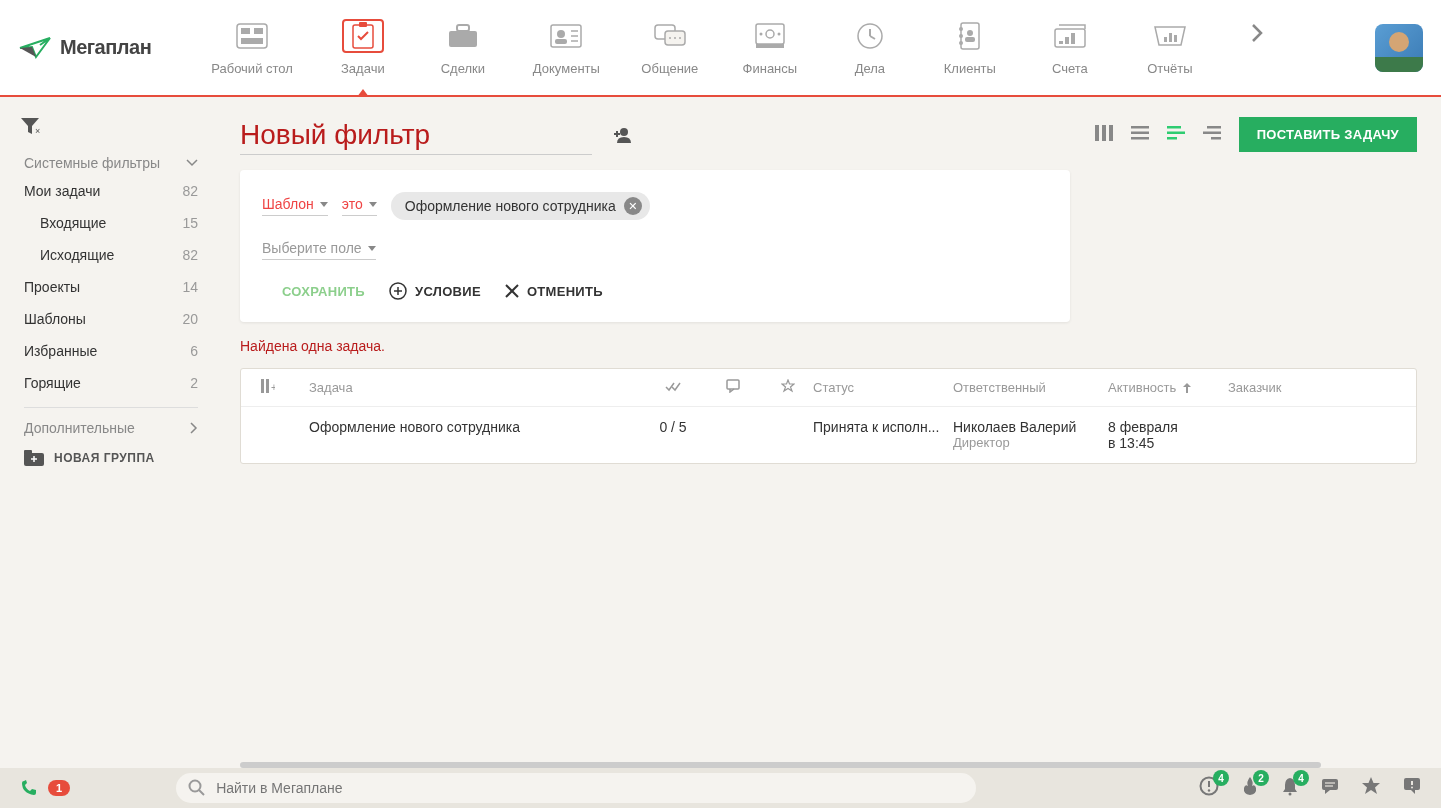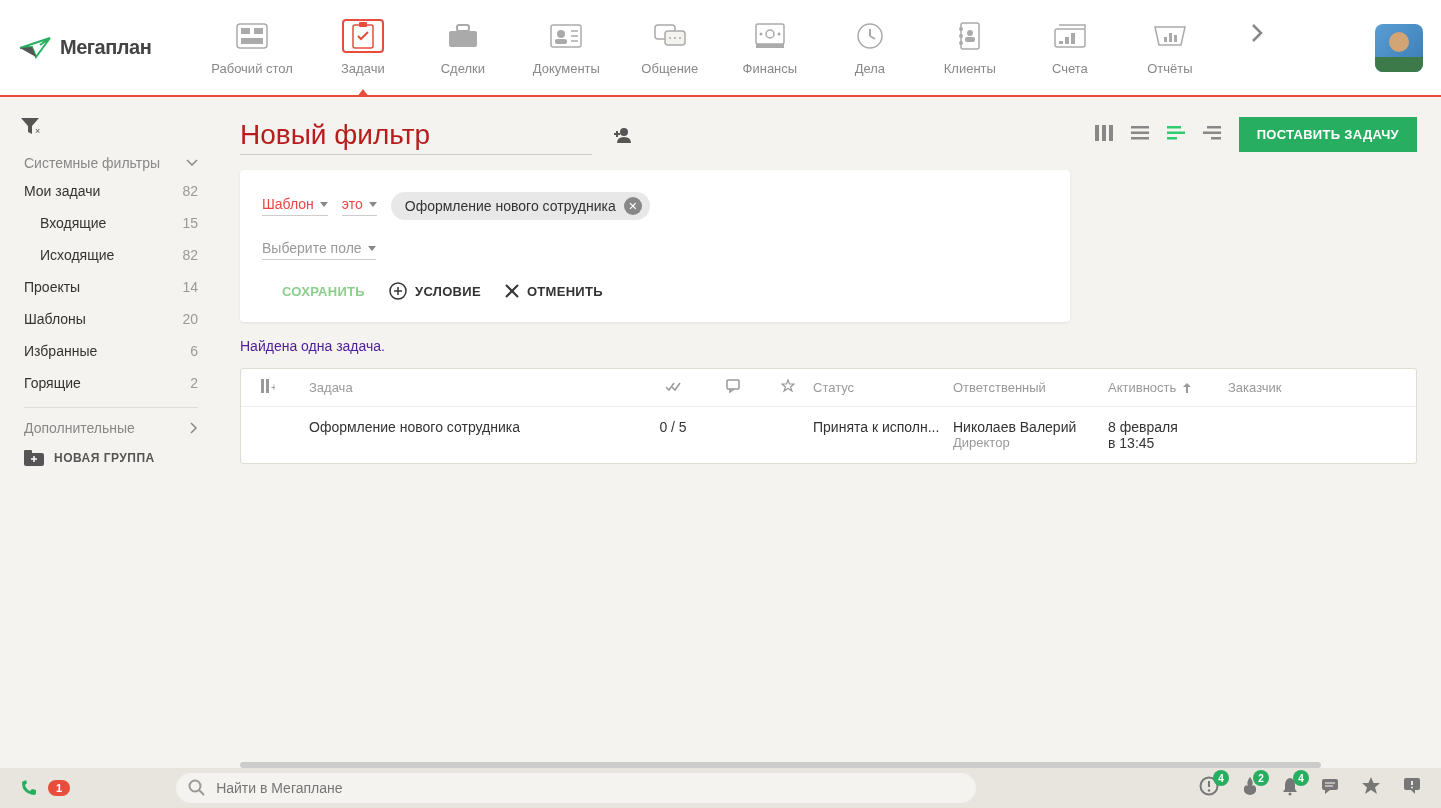--- a/index.html
+++ b/index.html
@@ -37,21 +37,21 @@
 .filter-box { background: #fff; border-radius: 4px; padding: 22px; box-shadow: 0 1px 3px rgba(0,0,0,0.08); margin-bottom: 16px; width: 830px; }
 .filter-row { display: flex; align-items: center; gap: 14px; flex-wrap: wrap; }
 .filter-field { display: flex; align-items: center; gap: 6px; font-size: 14px; color: #ef4444; border-bottom: 1px solid #ccc; padding-bottom: 3px; cursor: pointer; font-weight: 400; }
 .filter-field.light { color: #999; font-weight: 400; }
 .chip { background: #e8e8e8; border-radius: 14px; padding: 5px 8px 5px 14px; display: flex; align-items: center; gap: 8px; font-size: 14px; }
 .chip-close { width: 18px; height: 18px; border-radius: 50%; background: #888; color: #fff; display: flex; align-items: center; justify-content: center; font-size: 11px; cursor: pointer; }
 .filter-row2 { margin-top: 20px; }
 .filter-actions { display: flex; gap: 24px; align-items: center; margin-top: 22px; margin-left: 20px; }
 .action-save { color: #8ccf8c; font-size: 13px; font-weight: 600; cursor: pointer; letter-spacing: 0.3px; }
 .action-btn { display: flex; align-items: center; gap: 8px; font-size: 13px; font-weight: 600; color: #333; cursor: pointer; letter-spacing: 0.3px; }
-.result-text { font-size: 14px; color: #4c1d95; margin-bottom: 14px; }
+.result-text { font-size: 14px; color: #b91c1c; margin-bottom: 14px; }
 .table { background: #fff; border: 1px solid #e0dcd4; border-radius: 3px; }
 .table-header { display: flex; padding: 10px 20px; border-bottom: 1px solid #eee; font-size: 13px; color: #999; align-items: center; }
 .table-row { display: flex; padding: 12px 20px; font-size: 14px; color: #333; align-items: flex-start; }
 .col-settings { width: 30px; }
 .col-task { width: 352px; padding-left: 18px; }
 .col-check { width: 60px; text-align: center; }
 .col-chat { width: 60px; text-align: center; }
 .col-star { width: 50px; text-align: center; }
 .col-status { width: 140px; }
 .col-resp { width: 155px; }

